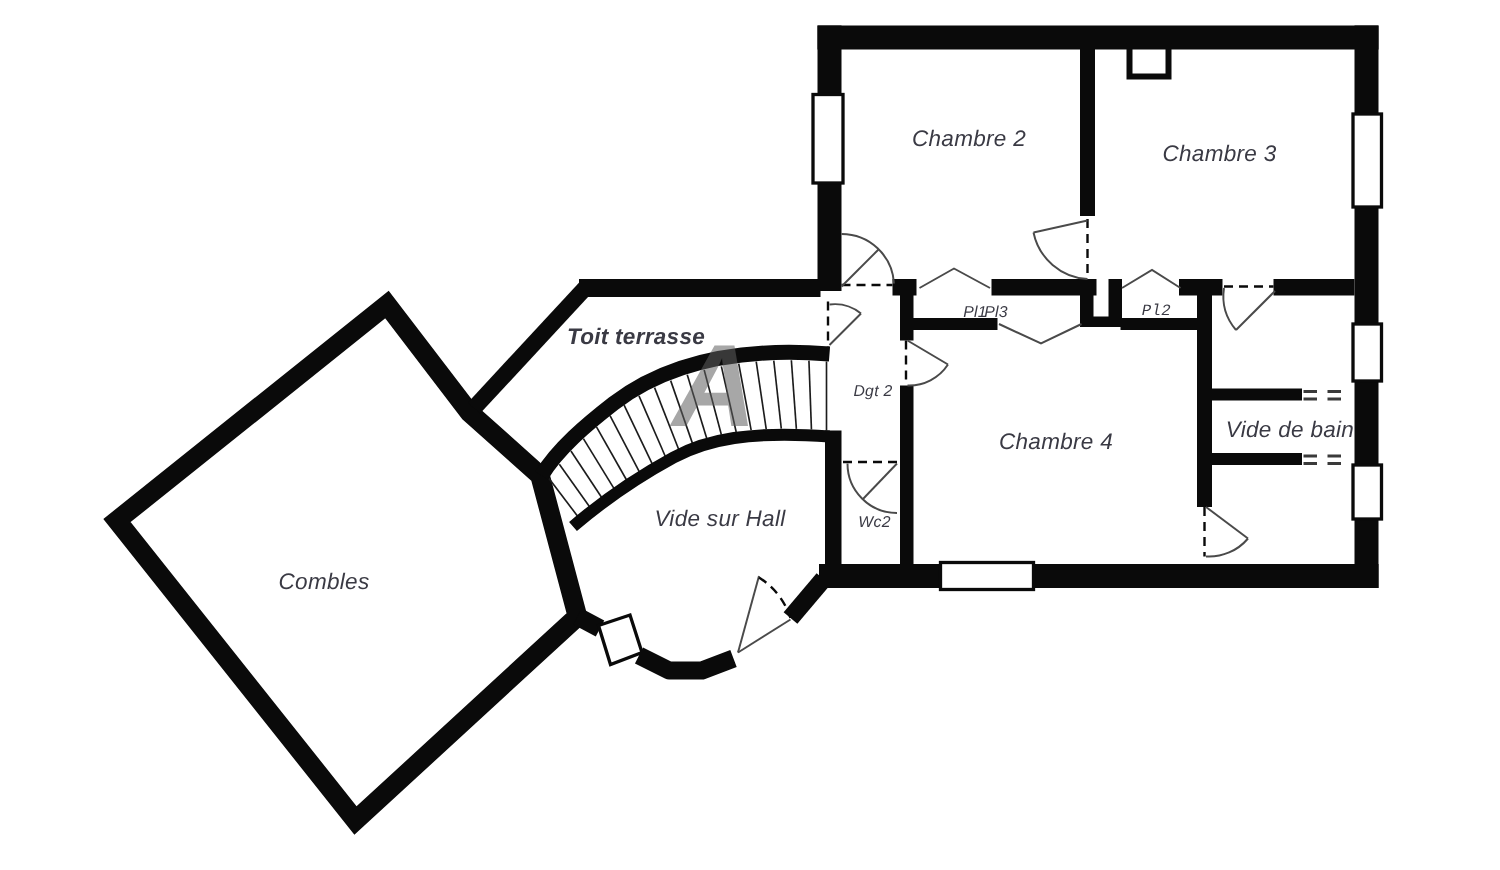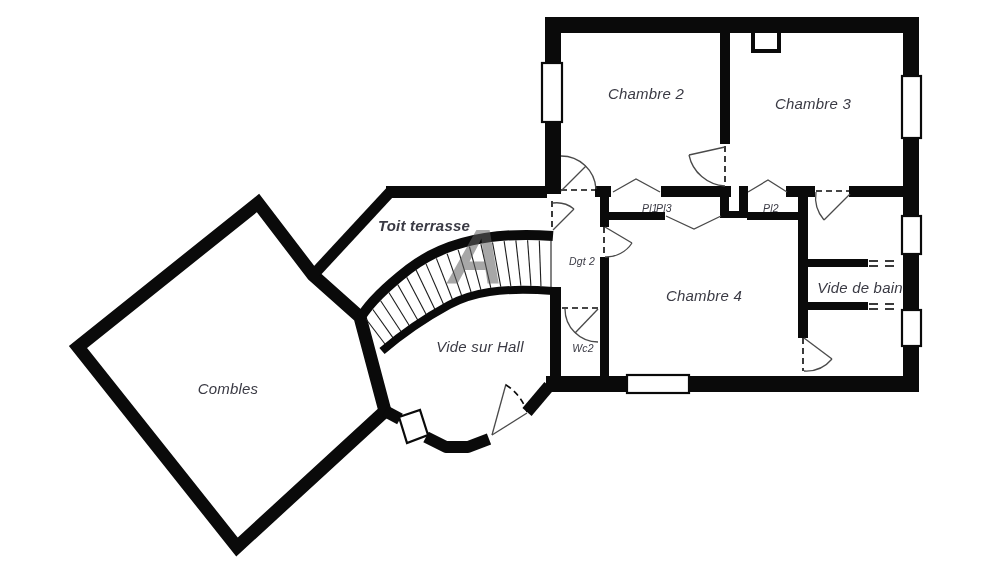--- a/index.html
+++ b/index.html
@@ -181,18 +181,18 @@
   <div class="watermark">A</div>
 
   <div class="room-label" style="left:646px;top:93px;">Chambre 2</div>
   <div class="room-label" style="left:813px;top:103px;">Chambre 3</div>
   <div class="room-label" style="left:704px;top:295px;">Chambre 4</div>
   <div class="room-label" style="left:860px;top:287px;">Vide de bain</div>
   <div class="room-label sm" style="left:582px;top:261px;">Dgt 2</div>
   <div class="room-label sm" style="left:583px;top:348px;">Wc2</div>
   <div class="room-label sm" style="left:650px;top:208px;">Pl1</div>
   <div class="room-label sm" style="left:664px;top:208px;">Pl3</div>
-  <div class="room-label sm" style="left:771px;top:208px;">Pl2</div>
+  <div class="room-label sm" style="left:771px;top:208px;font-family:Liberation Mono, monospace;">Pl2</div>
   <div class="room-label" style="left:424px;top:225px;font-weight:bold;">Toit terrasse</div>
   <div class="room-label" style="left:480px;top:346px;">Vide sur Hall</div>
-  <div class="room-label" style="left:228px;top:388px;">Combles</div>
+  <div class="room-label" style="left:216px;top:388px;">Combles</div>
 
 </div>
 
 </body></html>

